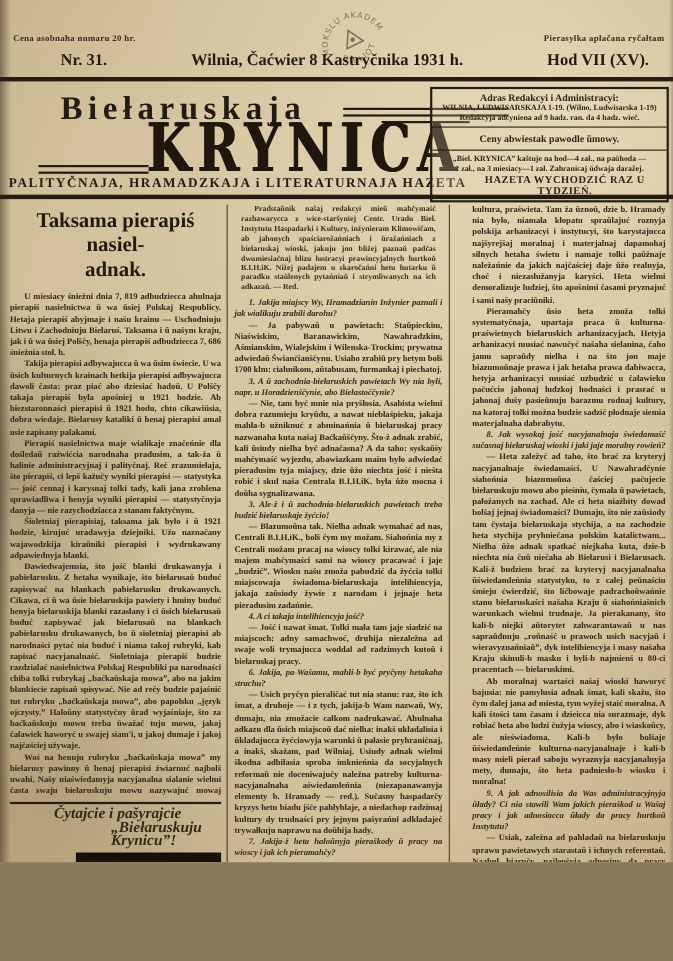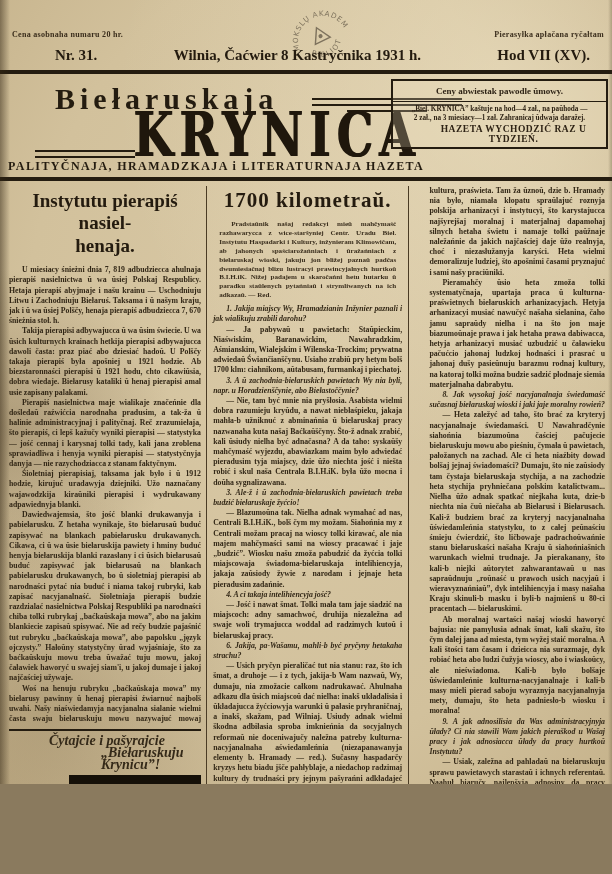--- a/index.html
+++ b/index.html
@@ -115,61 +115,65 @@
   </div>
   <div class="mast-krynica">KRYNICA</div>
   <div class="mlines left-of-krynica">
     <div class="mline" style="width:100px"></div>
     <div class="mline" style="width:100px"></div>
   </div>
   <div class="mast-subtitle">PALITYČNAJA, HRAMADZKAJA i LITERATURNAJA HAZETA</div>
 
   <div class="infobox">
     <div class="sec">
+      <div class="ib-title">Adras Redakcyi i Administracyi:</div>
+      <div class="ib-small">WILNIA, LUDWISARSKAJA 1-19. (Wilno, Ludwisarska 1-19)</div>
+      <div class="ib-small">Redakcyja adčyniena ad 9 hadz. ran. da 4 hadz. wieč.</div>
+    </div>
+    <div class="sec">
       <div class="ib-mid">Ceny abwiestak pawodle ŭmowy.</div>
     </div>
     <div class="sec">
       <div class="ib-small">„Bieł. KRYNICA” kaštuje na hod—4 zał., na paŭhoda —</div>
       <div class="ib-small">2 zał., na 3 miesiacy—1 zał. Zahranicaj ŭdwaja daražej.</div>
       <div class="ib-weekly">HAZETA WYCHODZIĆ RAZ U TYDZIEŃ.</div>
     </div>
   </div>
 
   <div class="rule-mast"></div>
 
   <div class="cols">
 
     <div class="col col1">
       <div class="headline1">
-        <div>Instytutu pierapiś nasiel-</div>
-        <div>henaja.</div>
+        <div>Taksama pierapiś nasiel-</div>
+        <div>adnak.</div>
       </div>
       <div class="article">
-          <p class="para ">U miesiacy śnieżni dnia 7, 819 adbudziecca ahulnaja pierapiś nasielnictwa ŭ wa ŭsiej Polskaj Respublicy. Hetaja pierapiś abyjmaje i našu krainu — Uschodniuju Litwu i Zachodniuju Biełaruś. Taksama i ŭ našym kraju, jak i ŭ wa ŭsiej Polščy, henaja pierapiś adbudziecca 7, 670 śnieżnia stoł. h.</p>
+          <p class="para ">U miesiacy śnieżni dnia 7, 819 adbudziecca ahulnaja pierapiś nasielnictwa ŭ wa ŭsiej Polskaj Respublicy. Hetaja pierapiś abyjmaje i našu krainu — Uschodniuju Litwu i Zachodniuju Biełaruś. Taksama i ŭ našym kraju, jak i ŭ wa ŭsiej Polščy, henaja pierapiś adbudziecca 7, 686 śnieżnia stoł. h.</p>
           <p class="para ">Takija pierapisi adbywajucca ŭ wa ŭsim świecie. U wa ŭsich kulturnych krainach hetkija pierapisi adbywajucca dawoli časta: praz piać abo dziesiać hadoŭ. U Polščy takaja pierapiś była apošniej u 1921 hodzie. Ab biezstaronnaści pierapisi ŭ 1921 hodu, chto cikawiŭsia, dobra wiedaje. Biełarusy kataliki ŭ henaj pierapisi amal usie zapisany palakami.</p>
           <p class="para ">Pierapiś nasielnictwa maje wialikaje značeńnie dla dośledaŭ raźwićcia narodnaha pradusim, a tak-ža ŭ halinie administracyjnaj i palityčnaj. Reč zrazumiełaja, što pierapiś, ci lepš kažučy wyniki pierapisi — statystyka — jość cennaj i karysnaj tolki tady, kali jana zroblena sprawiadliwa i henyja wyniki pierapisi — statystyčnyja danyja — nie razychodziacca z stanam faktyčnym.</p>
-          <p class="para ">Śioletniaj pierapisiaj, taksama jak było i ŭ 1912 hodzie, kirujuć uradawyja dziejniki. Užo naznačany wajawodzkija kiraŭniki pierapisi i wydrukawany adpawiednyja blanki.</p>
+          <p class="para ">Śioletniaj pierapisiaj, taksama jak było i ŭ 1921 hodzie, kirujuć uradawyja dziejniki. Užo naznačany wajawodzkija kiraŭniki pierapisi i wydrukawany adpawiednyja blanki.</p>
           <p class="para ">Dawiedwajemsia, što jość blanki drukawanyja i pabiełarusku. Z hetaha wynikaje, što biełarusaŭ buduć zapisywać na blankach pabiełarusku drukawanych. Cikawa, ci ŭ wa ŭsie biełaruskija pawiety i hminy buduć henyja biełaruskija blanki razasłany i ci ŭsich biełarusaŭ buduć zapisywać jak biełarusaŭ na blankach pabiełarusku drukawanych, bo ŭ sioletniaj pierapisi ab narodnaści pytać nia buduć i niama takoj rubryki, kab zapisać nacyjanalnaść. Sioletniaja pierapiś budzie razdzialać nasielnictwa Polskaj Respubliki pa narodnaści chiba tolki rubrykaj „baćkaŭskaja mowa”, abo na jakim blankiecie zapisaŭ spisywać. Nie ad rečy budzie pajaśnić tut rubryku „baćkaŭskaja mowa”, abo papolsku „język ojczysty.” Hałoŭny statystyčny ŭrad wyjaśniaje, što za baćkaŭskuju mowu treba ŭwažać tuju mowu, jakoj čaławiek haworyć u swajej siam'i, u jakoj dumaje i jakoj najčaściej užywaje.</p>
           <p class="para ">Woś na henuju rubryku „baćkaŭskaja mowa” my biełarusy pawinny ŭ henaj pierapisi źwiarnuć najbolš uwahi. Našy niaświedamyja nacyjanalna sialanie wielmi časta swaju biełaruskuju mowu nazywajuć mowaj „prostaj.” Treba wiedać, što mowy „prostaj,” jak takoj, niama, a henaja mowa, nazywanaja niaświedamymi sialanami mowaj „prostaj,” jość mowa biełaruskaja. Dziela hetaha należycca zapisywać mowu „prostuju” biełaruskaj, a nie jakoj inšaj.</p>
           <p class="para ">Ab hetym świedamyja adzinki pawinny tłumačyć susiedziam nacyjanalna niaświedamym, kab jany damahalisia zapisać ichniuju mowu biełaruskaj.</p>
         </div>
       <div class="colfooter">
         <div class="footrule"></div>
         <div class="slogan">
           <div class="l1">Čytajcie i pašyrajcie</div>
           <div class="l2">„Biełaruskuju Krynicu”!</div>
         </div>
         <div class="blackbar"></div>
       </div>
     </div>
 
     <div class="colsep"></div>
 
     <div class="col col2">
-      <div class="headline2">1700 kilometraŭ.</div>
       <div class="intro">Pradstaŭnik našaj redakcyi mieŭ mahčymaść razhawarycca z wice-staršyniej Centr. Uradu Bieł. Instytutu Haspadarki i Kultury, inžynieram Klimowičam, ab jahonych spaściarožańniach i ŭražańniach z biełaruskaj wioski, jakuju jon bližej paznaŭ padčas dwumiesiačnaj blizu lustracyi prawincyjalnych hurtkoŭ B.I.H.iK. Nižej padajem u skaročańni hetu hutarku ŭ paradku staŭlenych pytańniaŭ i strymliwanych na ich adkazaŭ. — Red.</div>
       <div class="article">
           <p class="para q">1. Jakija miajscy Wy, Hramadzianin Inžynier paznali i jak wialikuju zrabili darohu?</p>
           <p class="para ">— Ja pabywaŭ u pawietach: Staŭpieckim, Niaświskim, Baranawickim, Nawahradzkim, Aśmianskim, Wialejskim i Wilenska-Trockim; prywatna adwiedaŭ Świančianščynu. Usiaho zrabiŭ pry hetym bolš 1700 klm: ciahnikom, aŭtabusam, furmankaj i piechatoj.</p>
           <p class="para q">3. A ŭ zachodnia-biełaruskich pawietach Wy nia byli, napr. u Horadzienščynie, abo Biełastoččynie?</p>
           <p class="para ">— Nie, tam być mnie nia pryšłosia. Asabista wielmi dobra razumieju kryŭdu, a nawat niebłaśpieku, jakaja mahła-b užniknuć z abminańnia ŭ biełaruskaj pracy nazwanaha kuta našaj Baćkaŭščyny. Što-ž adnak zrabić, kali ŭsiudy nielha być adnačasna? A da taho: syskaŭšy mahčymaść wyjezdu, abawiazkam maim było adwiedać pieradusim tyja miajscy, dzie ŭžo niechta jość i niešta robić i skul naša Centrala B.I.H.iK. była ŭžo mocna i doŭha sygnalizawana.</p>
           <p class="para q">3. Ale-ž i ŭ zachodnia-biełaruskich pawietach treba budzić biełaruskaje žyćcio!</p>
           <p class="para ">— Blazumoŭna tak. Nielha adnak wymahać ad nas, Centrali B.I.H.iK., bolš čym my možam. Siahońnia my z Centrali možam pracaj na wioscy tolki kirawać, ale nia majem mahčymaści sami na wioscy pracawać i jaje „budzić”. Wiosku našu zmoža pabudzić da žyćcia tolki miajscowaja świadoma-biełaruskaja intelihiencyja, jakaja zaŭsiody žywie z narodam i jejnaje heta pieradusim zadańnie.</p>
           <p class="para q">4. A ci takaja intelihiencyja jość?</p>
           <p class="para ">— Jość i nawat šmat. Tolki mała tam jaje siadzić na miajscoch: adny samachwoć, druhija niezaležna ad swaje woli trymajucca woddal ad radzimych kutoŭ i biełaruskaj pracy.</p>

